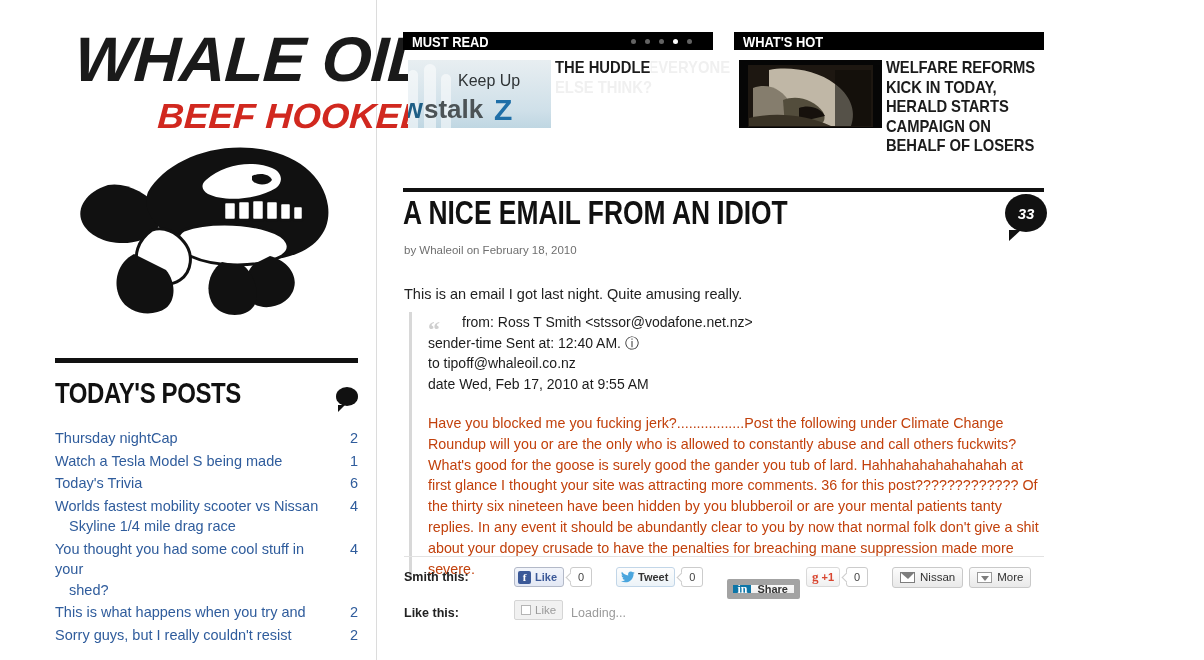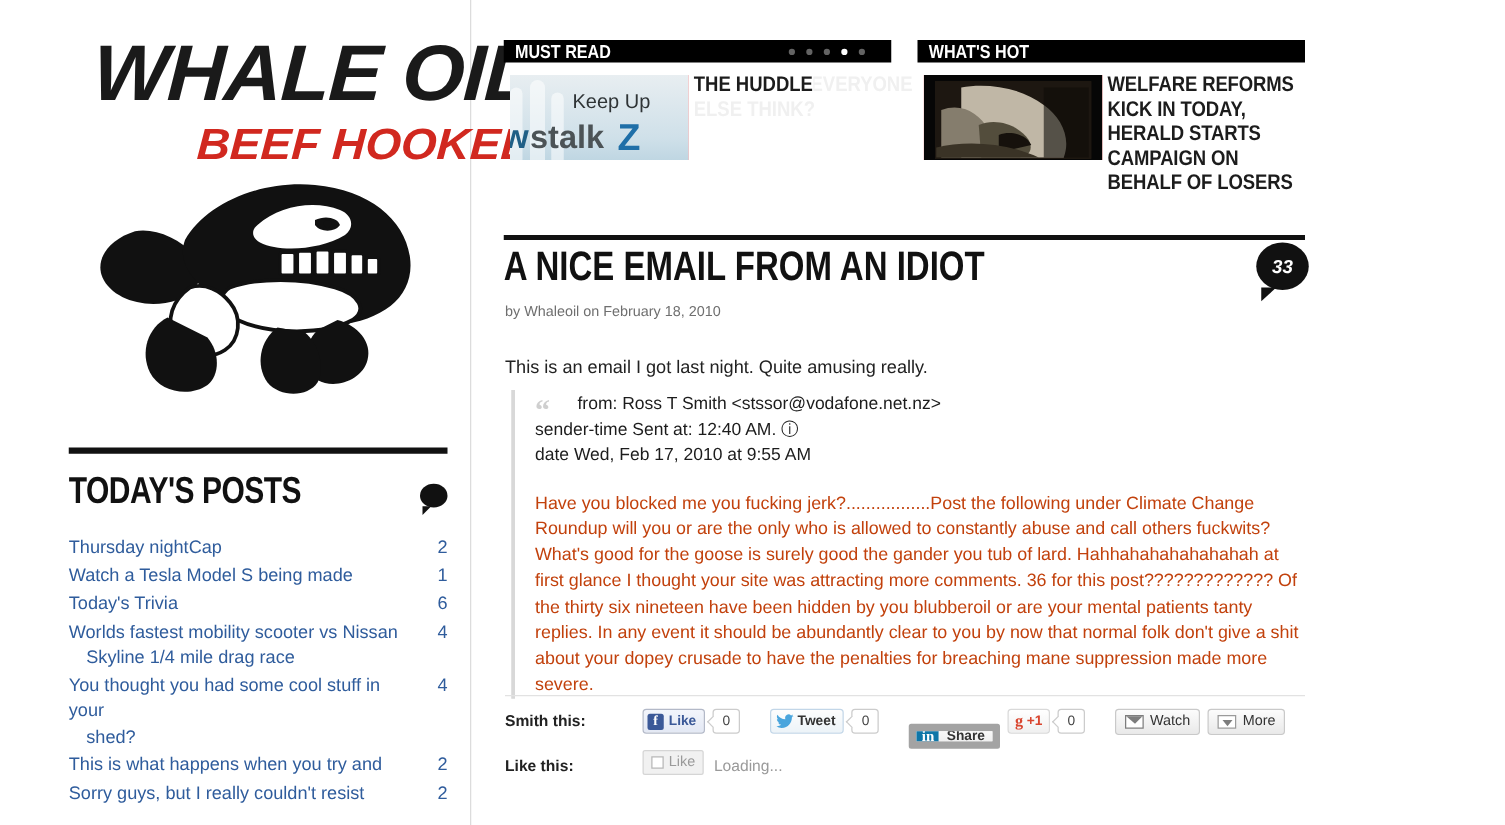--- a/index.html
+++ b/index.html
@@ -354,20 +354,21 @@
       <span>33</span>
     </div>
     <div class="art-byline">by Whaleoil on February 18, 2010</div>
     <div class="art-intro">This is an email I got last night. Quite amusing really.</div>
 
     <div class="quote">
       <div class="quote-mark">“</div>
       <div class="q-head">
         <div class="first">from: Ross T Smith &lt;stssor@vodafone.net.nz&gt;</div>
         <div>sender-time Sent at: 12:40 AM. ⓘ</div>
+        <div>to tipoff@whaleoil.co.nz</div>
         <div>date Wed, Feb 17, 2010 at 9:55 AM</div>
       </div>
       <div class="q-body">Have you blocked me you  fucking jerk?.................Post the following under Climate Change Roundup will you or are the only who is allowed to constantly abuse and call others fuckwits? What's good for the goose is surely good the gander you tub of lard. Hahhahahahahahahah at first glance I thought your site was attracting more comments. 36 for this post????????????? Of the thirty six nineteen have been hidden by you blubberoil or are your mental patients tanty replies. In any event it should be abundantly clear to you by now that normal folk don't give a shit about your dopey crusade to have the penalties for breaching mane suppression made more severe.</div>
     </div>
 
     <div class="share-sep"></div>
 
     <div class="share-row">
       <div class="share-label">Smith this:</div>
 
@@ -391,21 +392,21 @@
       </span>
 
       <span class="g-btn">
         <span class="g-g">g</span>
         <span class="g-p1">+1</span>
       </span>
       <span class="cnt">0</span>
 
       <span class="mail-btn">
         <span class="env"></span>
-        <span>Watch</span>
+        <span>Nissan</span>
       </span>
       <span class="more-btn">
         <span class="caret-box"></span>
         <span>More</span>
       </span>
     </div>
 
     <div class="like-row">
       <div class="share-label">Like this:</div>
       <span class="like-btn">

